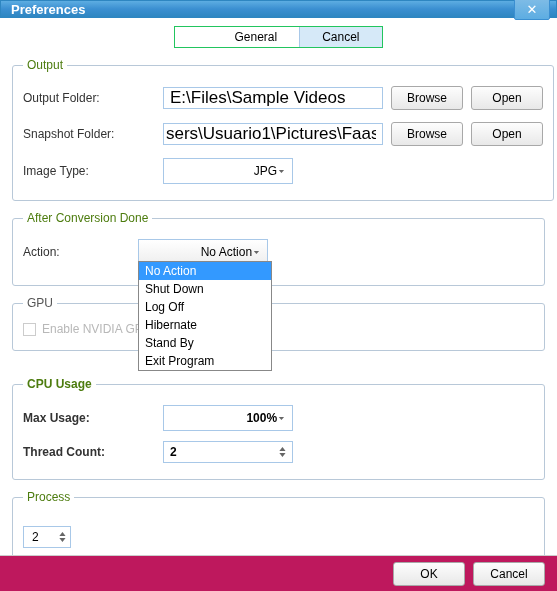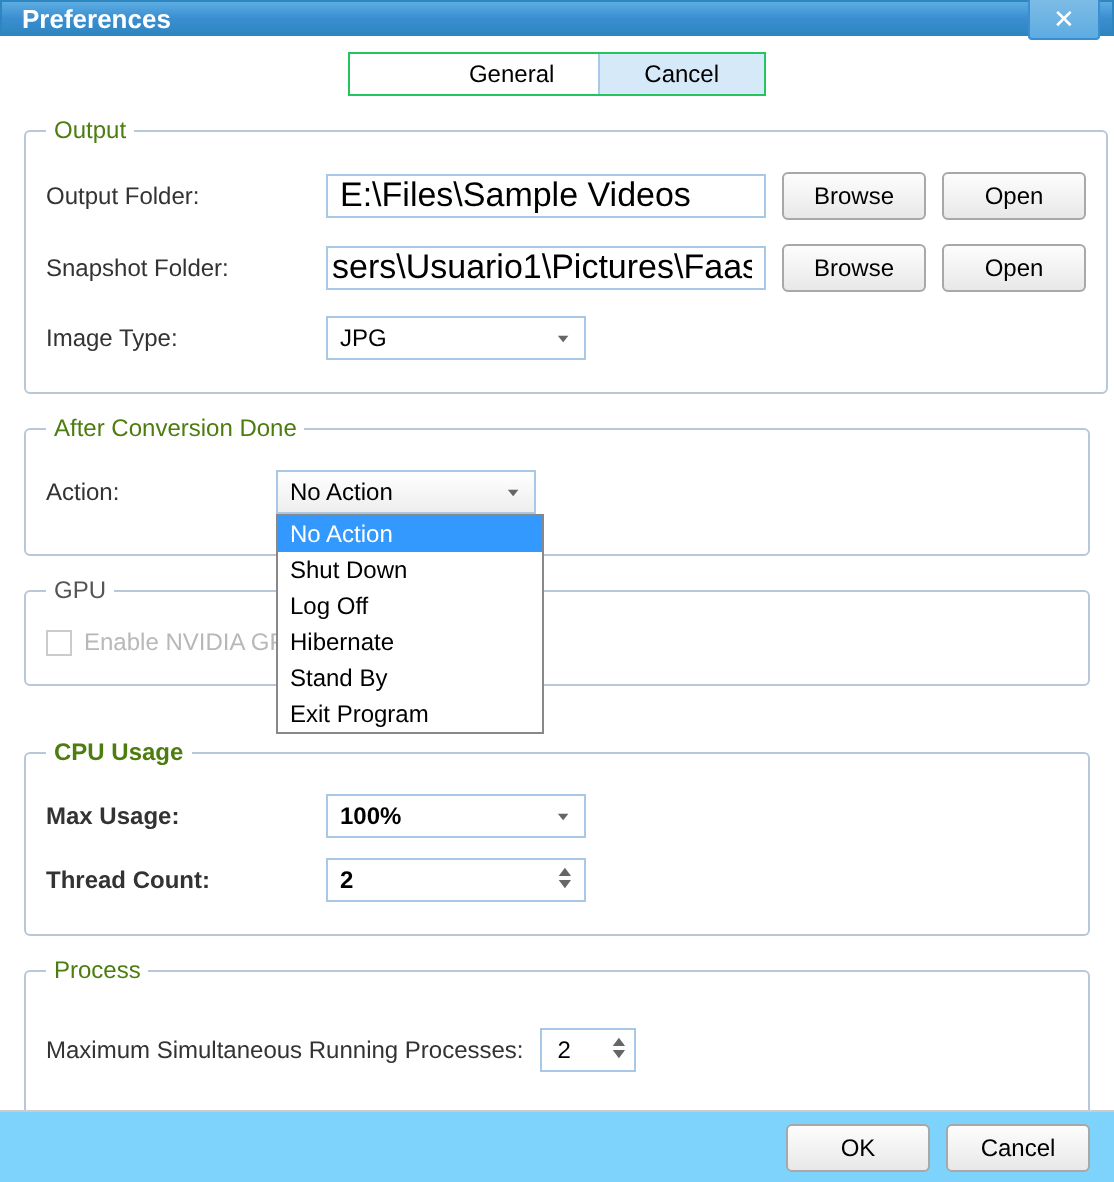--- a/index.html
+++ b/index.html
@@ -77,24 +77,24 @@
     margin-left:8px;
     font-size:12px;
     cursor:pointer;
   }
   
   .combo {
     height:22px;
     width:130px;
     border:1px solid #A8C8E8;
     background:#fff;
-    padding:2px 6px;
+    padding:12px 6px;
     display:flex;
     align-items:center;
-    justify-content:space-between;
+    justify-content:flex-end;
     cursor:pointer;
     position:relative;
   }
   .combo .arrow { font-size:9px; color:#666; transform:scaleY(0.6); }
   .combo.action { width:130px; background:linear-gradient(to bottom,#fff,#eee); }
   
   .dropdown {
     position:absolute;
     top:21px; left:-1px;
     width:134px;
@@ -130,21 +130,21 @@
   
   .footer {
     position:absolute;
     bottom:0; left:0; right:0;
     height:36px;
     border-top:1px solid #ccc;
     display:flex;
     justify-content:flex-end;
     align-items:center;
     padding-right:12px;
-    background:#7dd3fc;
+    background:#be185d;
   }
 </style>
 </head>
 <body>
 
 <div class="titlebar">
   <span class="title">Preferences</span>
   <div class="close-btn">
     <span>✕</span>
   </div>
@@ -227,21 +227,20 @@
             <span>▲</span>
             <span>▼</span>
           </div>
       </div>
     </div>
   </fieldset>
 
   <fieldset style="padding:16px 10px;">
     <legend>Process</legend>
     <div class="row">
-      <div class="lbl-wide">Maximum Simultaneous Running Processes:</div>
       <div class="spinner small">
         <span>2</span>
         <div class="spin-arrows">
             <span>▲</span>
             <span>▼</span>
           </div>
       </div>
     </div>
   </fieldset>
 

